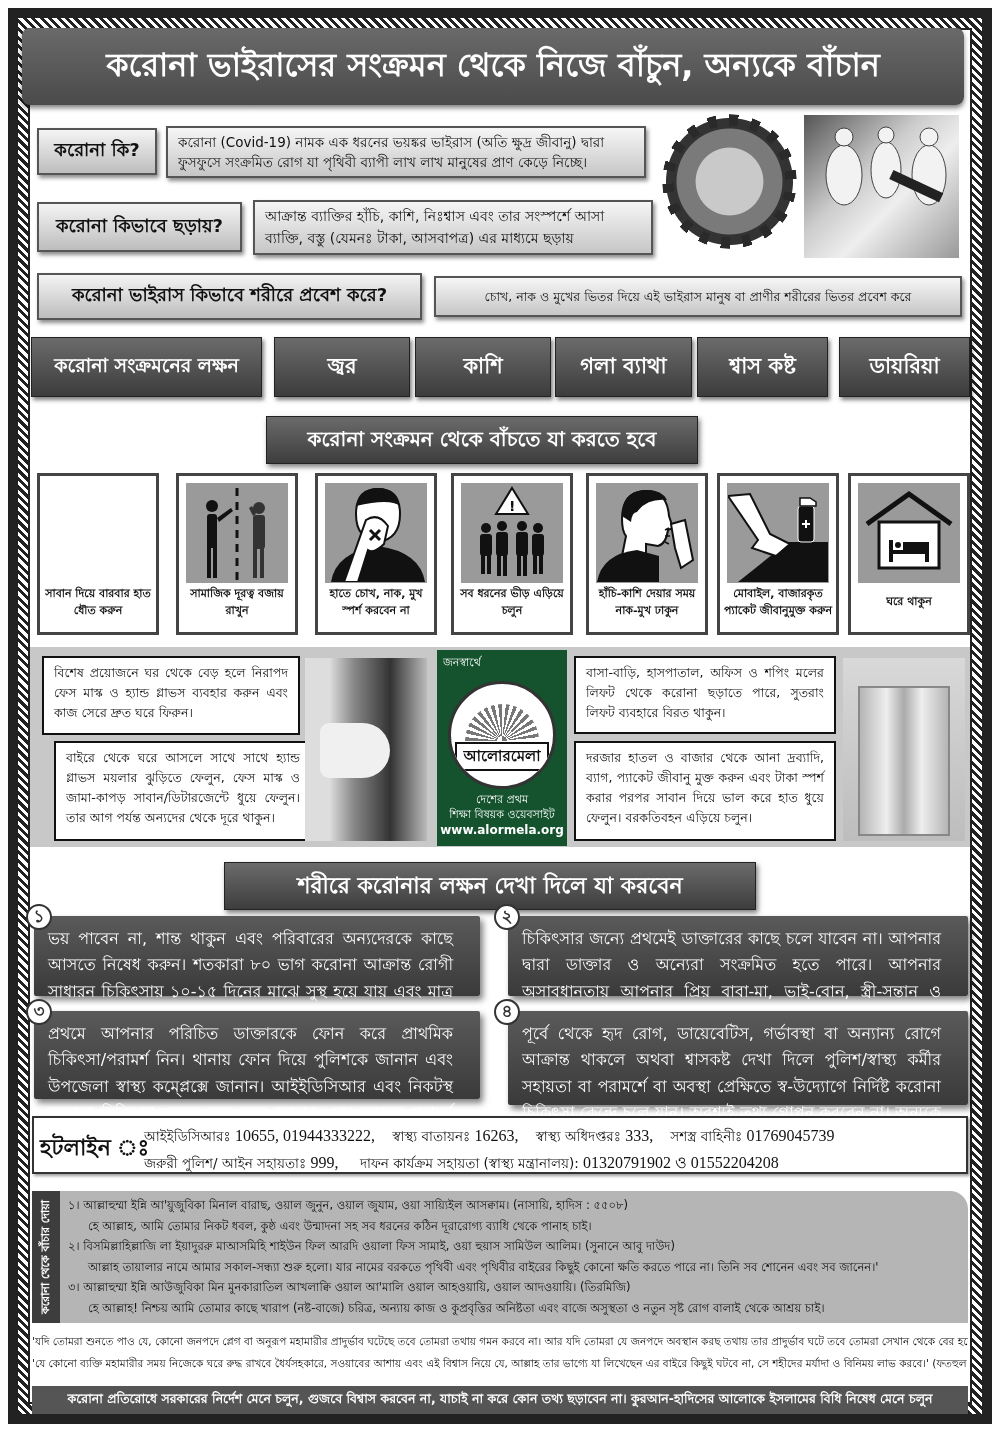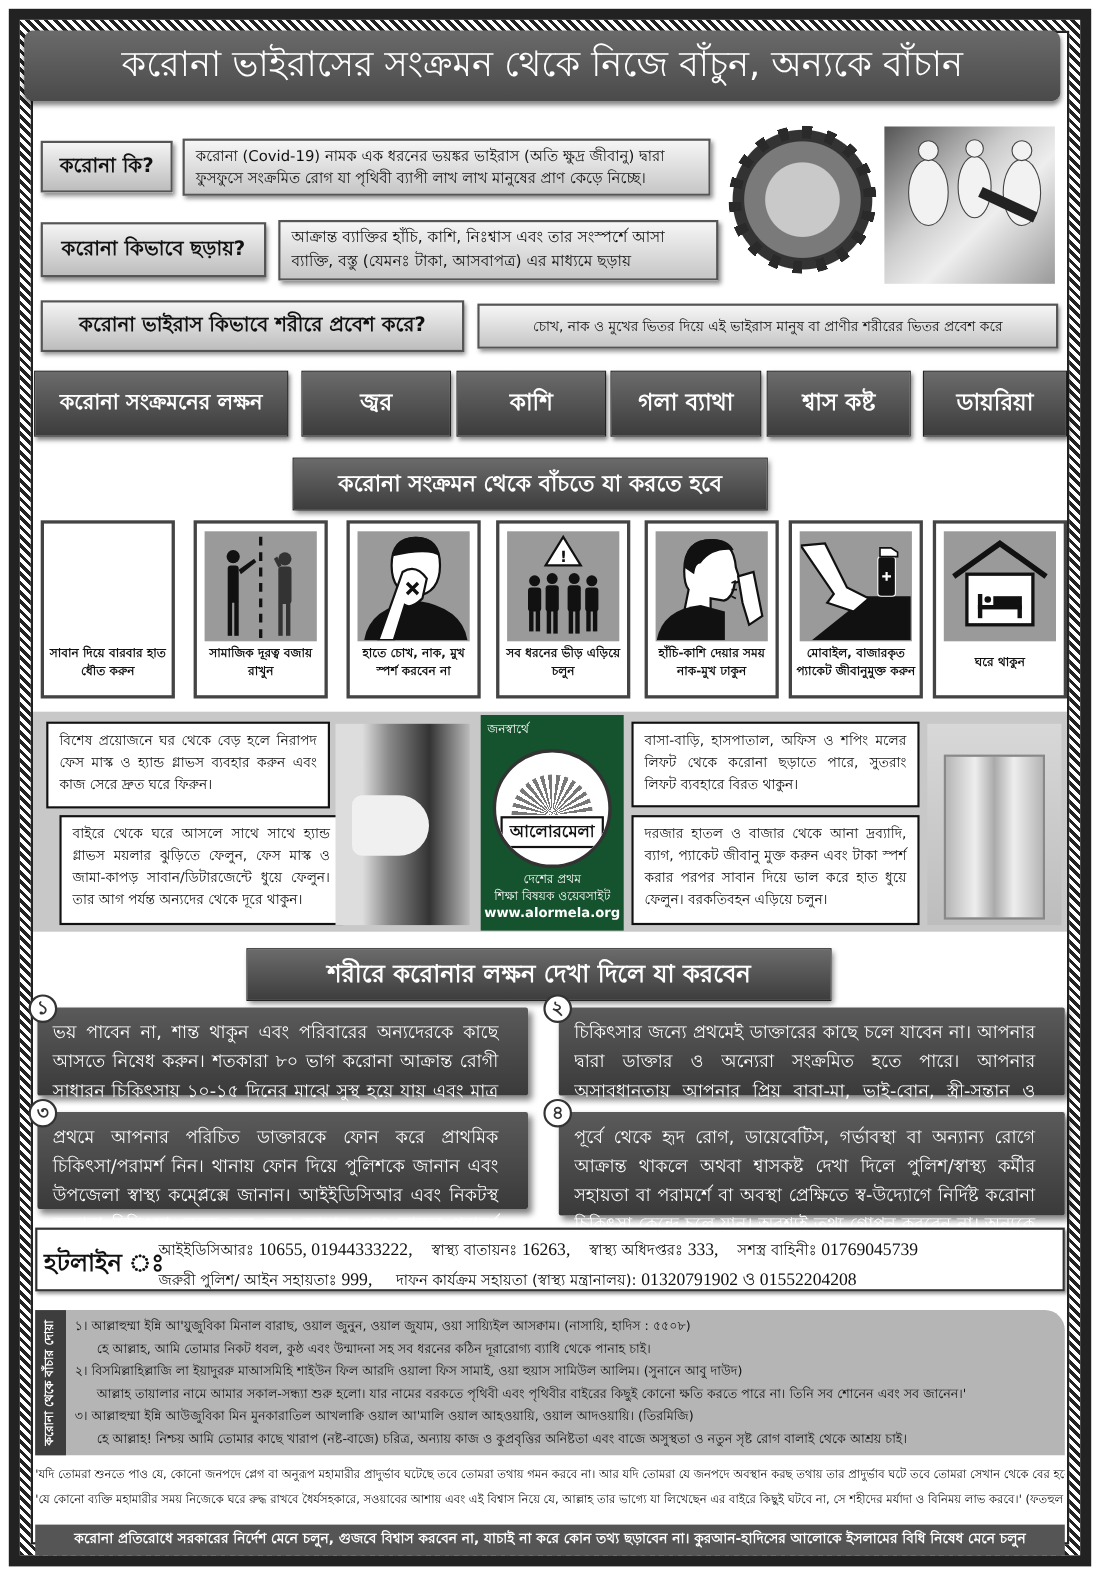--- a/index.html
+++ b/index.html
@@ -1,22 +1,22 @@
 <!DOCTYPE html>
 <html><head>
 <meta charset="utf-8">
 <style>
   * { box-sizing: border-box; margin: 0; padding: 0; }
   body { width: 1000px; height: 1442px; background: #fff; font-family: "DejaVu Sans", sans-serif; color: #111; position: relative; overflow: hidden; }
   .frame { position: absolute; left: 8px; top: 8px; width: 984px; height: 1416px; border: 10px solid #222;
     background-image: repeating-linear-gradient(45deg, #222 0 3px, #fff 3px 6px); padding: 10px; }
   .frame-inner { position: absolute; left: 10px; top: 10px; right: 10px; bottom: 10px; background: #fff; border: 2px solid #222; }
   .abs { position: absolute; }
-  .title-bar { left: 22px; top: 28px; width: 942px; height: 64px; background: linear-gradient(#6a6a6a, #4a4a4a); border-radius: 8px;
-    box-shadow: 0 3px 5px rgba(0,0,0,.5); color: #fff; font-size: 32px; font-weight: normal; display: flex; align-items: center; justify-content: center; }
+  .title-bar { left: 22px; top: 28px; width: 942px; height: 77px; background: linear-gradient(#6a6a6a, #4a4a4a); border-radius: 8px;
+    box-shadow: 0 3px 5px rgba(0,0,0,.5); color: #fff; font-size: 32px; font-weight: bold; display: flex; align-items: center; justify-content: center; }
   .qbox { background: linear-gradient(#f4f4f4, #bdbdbd); border: 2px solid #555; box-shadow: 2px 3px 4px rgba(0,0,0,.45);
     display: flex; align-items: center; justify-content: center; font-size: 18px; font-weight: bold; }
   .abox { background: linear-gradient(#f6f6f6, #c6c6c6); border: 2px solid #555; box-shadow: 2px 3px 4px rgba(0,0,0,.45);
     font-size: 14px; line-height: 1.55; padding: 4px 10px; display: flex; align-items: center; }
   .img-virus { left: 662px; top: 114px; width: 135px; height: 135px; border-radius: 50%;
     background: radial-gradient(circle, #c9c9c9 0 35%, #7a7a7a 36% 55%, #333 56% 66%, transparent 67%); }
   .img-virus::after { content: ""; position: absolute; inset: 0; border-radius: 50%;
     background: repeating-conic-gradient(#2a2a2a 0 8deg, transparent 8deg 20deg); -webkit-mask: radial-gradient(circle, transparent 58%, #000 59% 70%, transparent 71%); mask: radial-gradient(circle, transparent 58%, #000 59% 70%, transparent 71%); }
   .img-spray { left: 804px; top: 115px; width: 155px; height: 143px; background: linear-gradient(135deg, #555, #ccc 40%, #eee 60%, #999); }
   .sym { top: 337px; height: 60px; background: linear-gradient(#6b6b6b, #3c3c3c); border: 1px solid #222; box-shadow: 2px 3px 4px rgba(0,0,0,.5);

